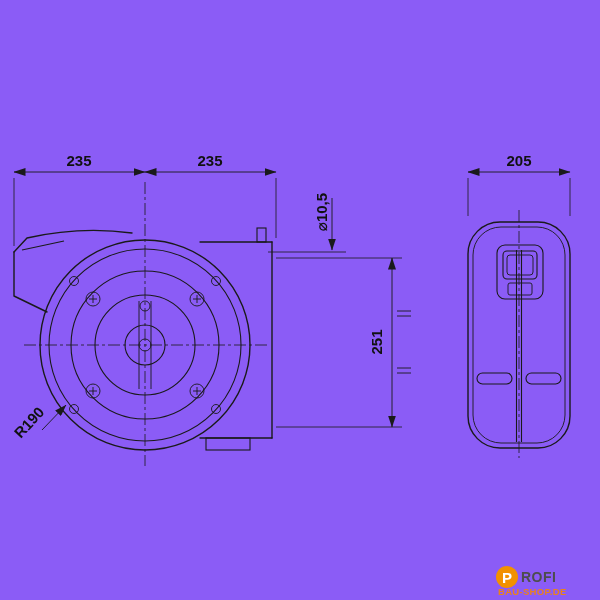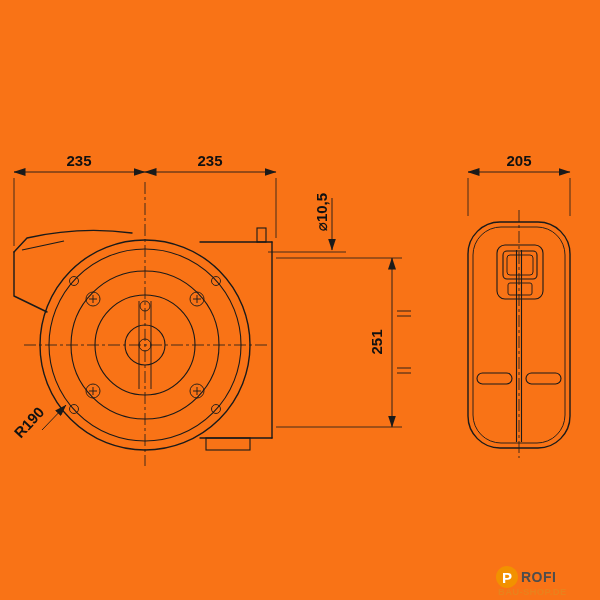--- a/index.html
+++ b/index.html
@@ -1,16 +1,16 @@
 <!DOCTYPE html>
 <html><head>
 <meta charset="utf-8">
 <style>
   html,body{margin:0;padding:0;background:#ffffff;}
-  .stage{position:relative;width:600px;height:600px;background:#f97316;overflow:hidden;
+  .stage{position:relative;width:600px;height:600px;background:#8b5cf6;overflow:hidden;
          font-family:"Liberation Sans","DejaVu Sans",sans-serif;}
   svg{position:absolute;left:0;top:0;}
   .edge{stroke:#1a1a1a;stroke-width:1.4;fill:none;stroke-linecap:round;stroke-linejoin:round;}
   .mid{stroke:#1a1a1a;stroke-width:1.1;fill:none;}
   .thin{stroke:#1a1a1a;stroke-width:0.9;fill:none;}
   .dimline{stroke:#1a1a1a;stroke-width:0.9;fill:none;}
   .extline{stroke:#1a1a1a;stroke-width:0.8;fill:none;}
   .cl{stroke:#1a1a1a;stroke-width:0.8;fill:none;stroke-dasharray:12 3 3 3;}
   text.dimtxt{font-family:"Liberation Sans","DejaVu Sans",sans-serif;font-size:15px;font-weight:700;fill:#111;}
   text.logoP{font-family:"Liberation Sans","DejaVu Sans",sans-serif;font-size:15px;font-weight:700;}

